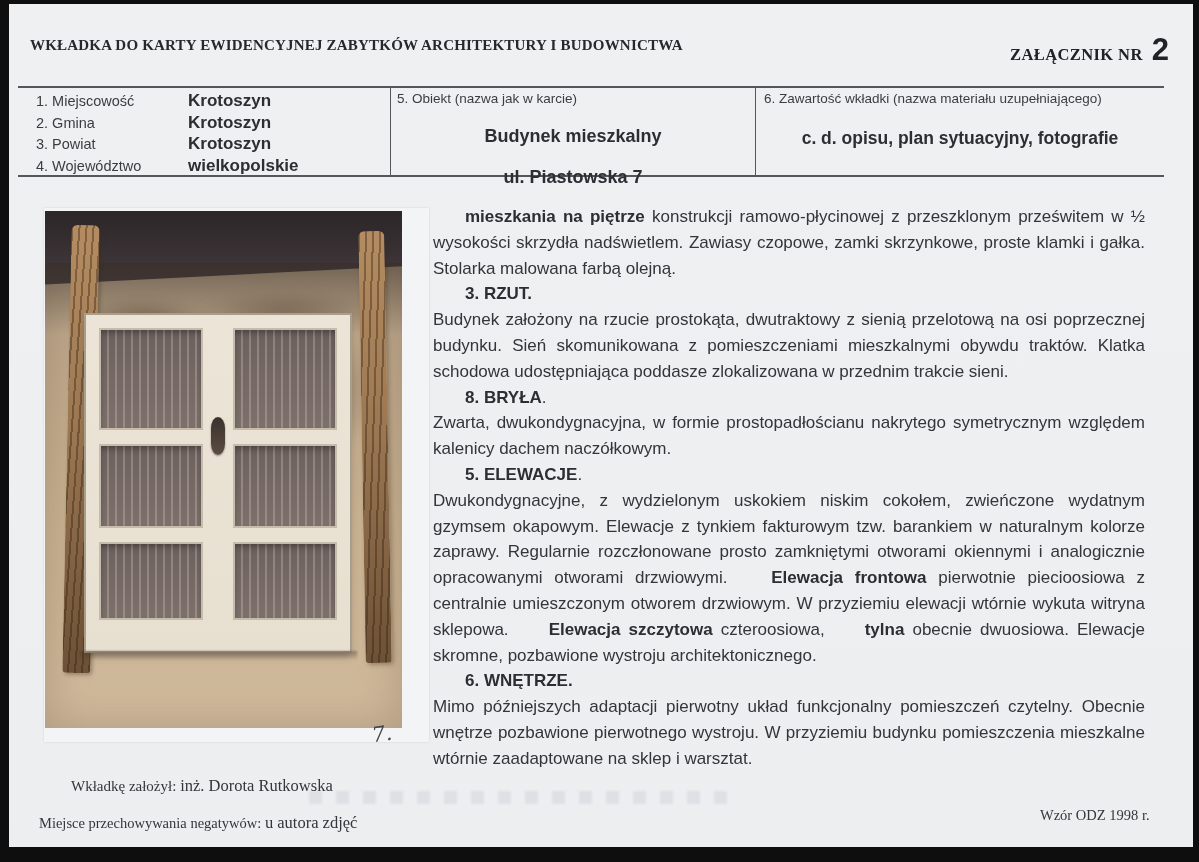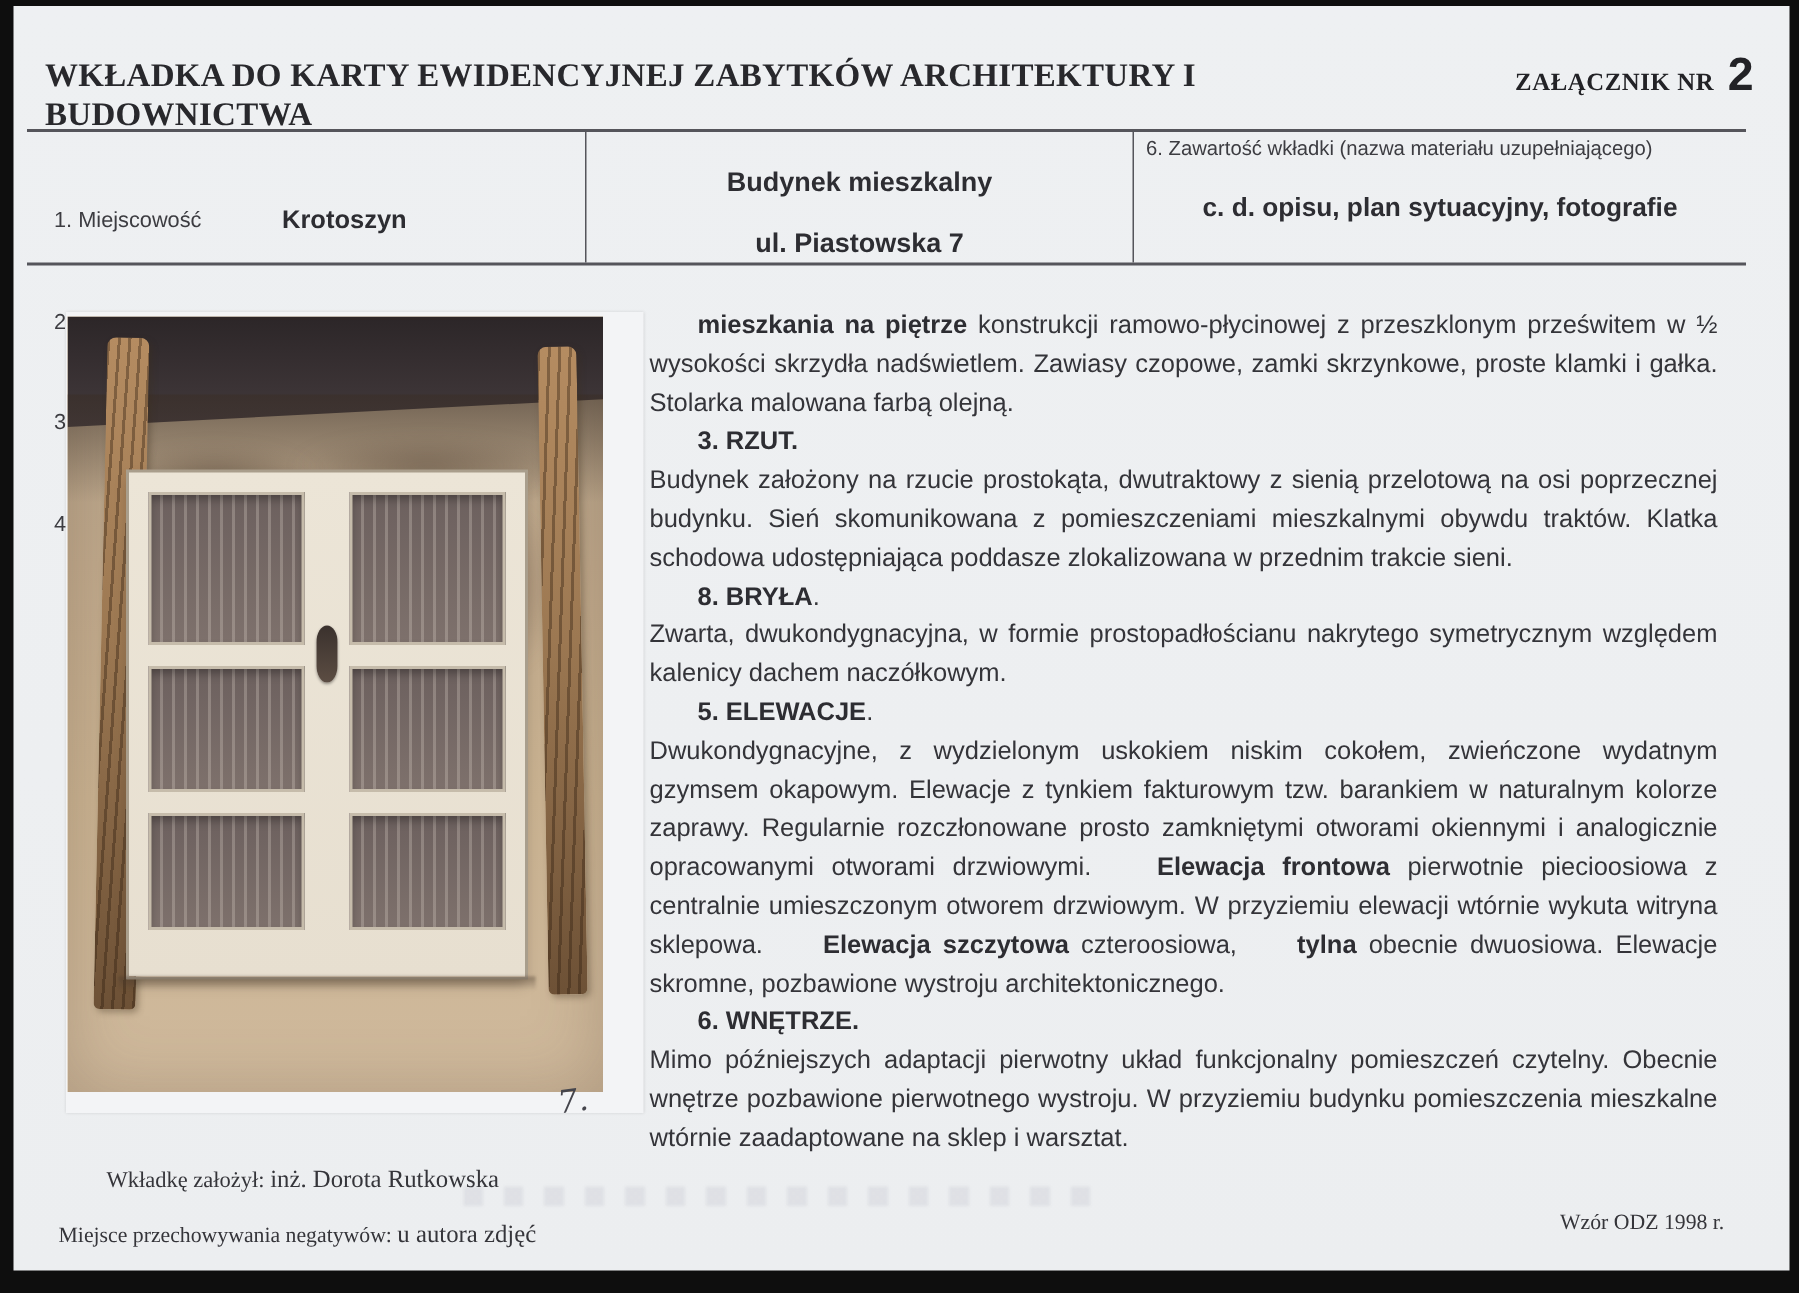--- a/index.html
+++ b/index.html
@@ -10,39 +10,39 @@
     color:#39393e;
   }
   .paper{
     position:absolute;left:9px;top:4px;right:6px;bottom:15px;
     background:linear-gradient(180deg,#eef0f2 0%,#edeff1 60%,#eceef0 100%);
   }
   
   .page-title{
     position:absolute;left:21px;top:33px;width:790px;
     font-family:"Liberation Serif",serif;font-weight:bold;
-    font-size:22px;letter-spacing:.2px;color:#28282c;
+    font-size:15px;letter-spacing:.2px;color:#28282c;
   }
   .annex{
     position:absolute;left:975px;top:30px;width:185px;
     display:flex;align-items:baseline;justify-content:flex-end;
     font-family:"Liberation Serif",serif;font-weight:bold;color:#222226;
   }
   .annex .annex-label{font-size:16.5px;letter-spacing:.4px;}
   .annex .annex-num{font-family:"Liberation Sans",sans-serif;font-size:31px;margin-left:9px;line-height:1;}
   
   .header-table{
     position:absolute;left:9px;top:82px;width:1146px;height:87px;
     border-top:2px solid #55555b;border-bottom:2px solid #55555b;
     display:flex;
   }
   .col-loc{width:372px;padding:5px 0 0 18px;box-sizing:border-box;}
   .col-obj{width:365px;border-left:1.5px solid #55555b;padding:3px 6px;box-sizing:border-box;}
   .col-con{width:409px;border-left:1.5px solid #55555b;padding:3px 8px;box-sizing:border-box;}
-  .field-row{position:relative;height:21.5px;font-size:14.5px;color:#3c3c41;margin-top:46px;}
+  .field-row{position:relative;height:21.5px;font-size:14.5px;color:#3c3c41;}
   .field-row .fv{
     position:absolute;left:152px;top:-2px;font-weight:bold;font-size:17px;color:#2d2d32;text-align:center;
   }
   .cell-label{font-size:13.5px;color:#3c3c41;}
   .obj-value{margin-top:19px;text-align:center;font-weight:bold;font-size:18px;color:#2d2d32;line-height:22px;}
   .con-value{margin-top:22px;text-align:center;font-weight:bold;font-size:17.5px;color:#2d2d32;}
   
   .photo-print{
     position:absolute;left:35px;top:204px;width:385px;height:534px;
     background:#f3f4f6;box-shadow:0 0 2px rgba(0,0,0,.12);
@@ -152,20 +152,21 @@
       <div class="field-row">
         <span class="fl">3.  Powiat</span>
         <span class="fv">Krotoszyn</span>
       </div>
       <div class="field-row">
         <span class="fl">4.   Województwo</span>
         <span class="fv">wielkopolskie</span>
       </div>
     </div>
     <div class="col-obj">
+      <div class="cell-label">5. Obiekt (nazwa jak w karcie)</div>
       <div class="obj-value">Budynek mieszkalny</div>
       <div class="obj-value">ul. Piastowska 7</div>
     </div>
     <div class="col-con">
       <div class="cell-label">6. Zawartość wkładki (nazwa materiału uzupełniającego)</div>
       <div class="con-value">c. d. opisu, plan sytuacyjny,  fotografie</div>
     </div>
   </div>
 
   <div class="photo-print">

